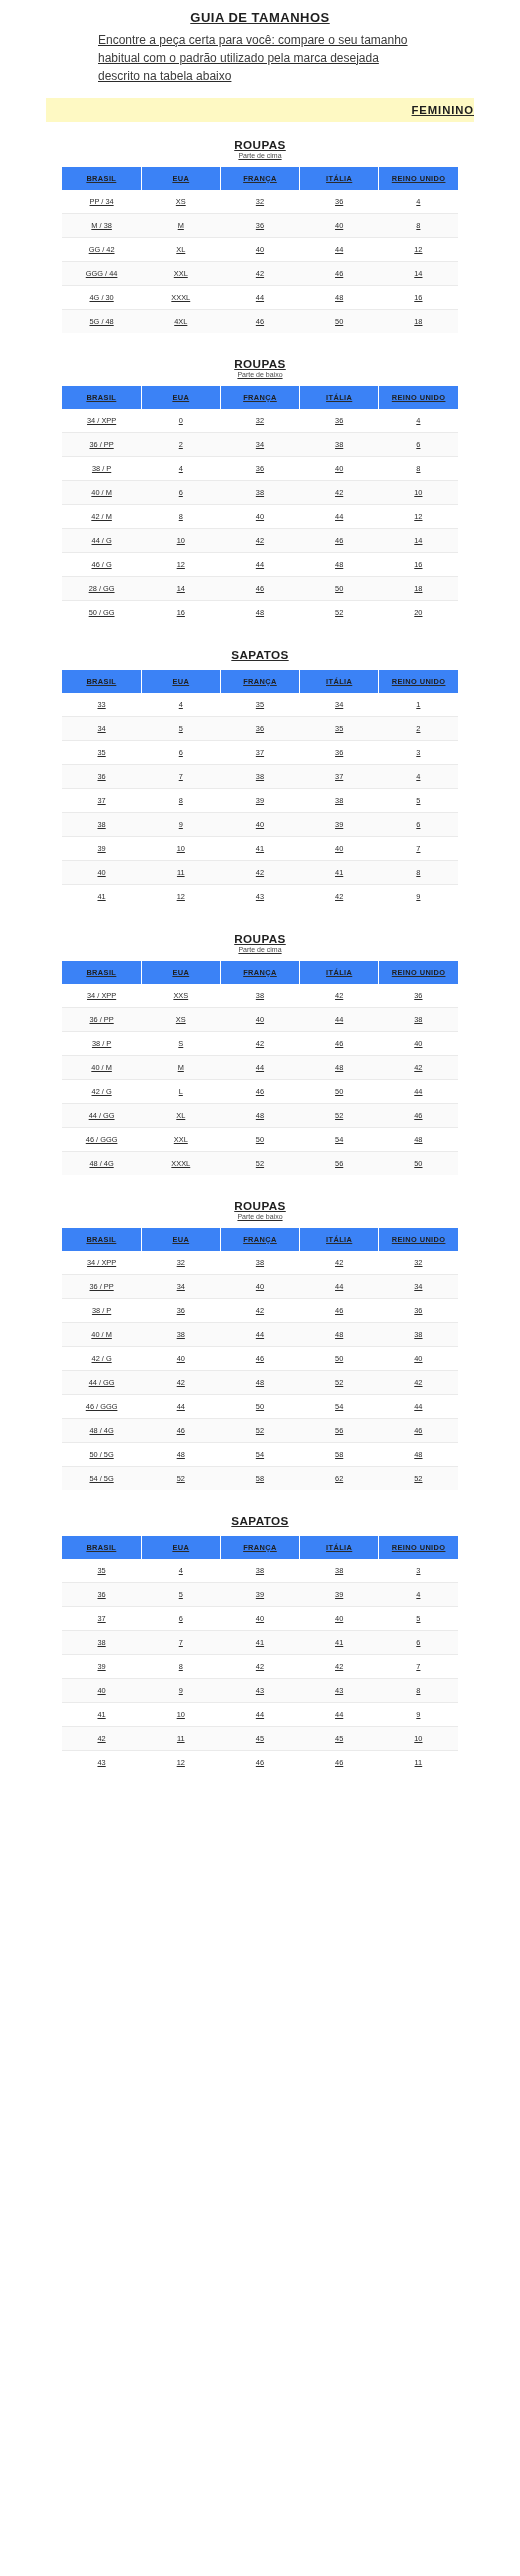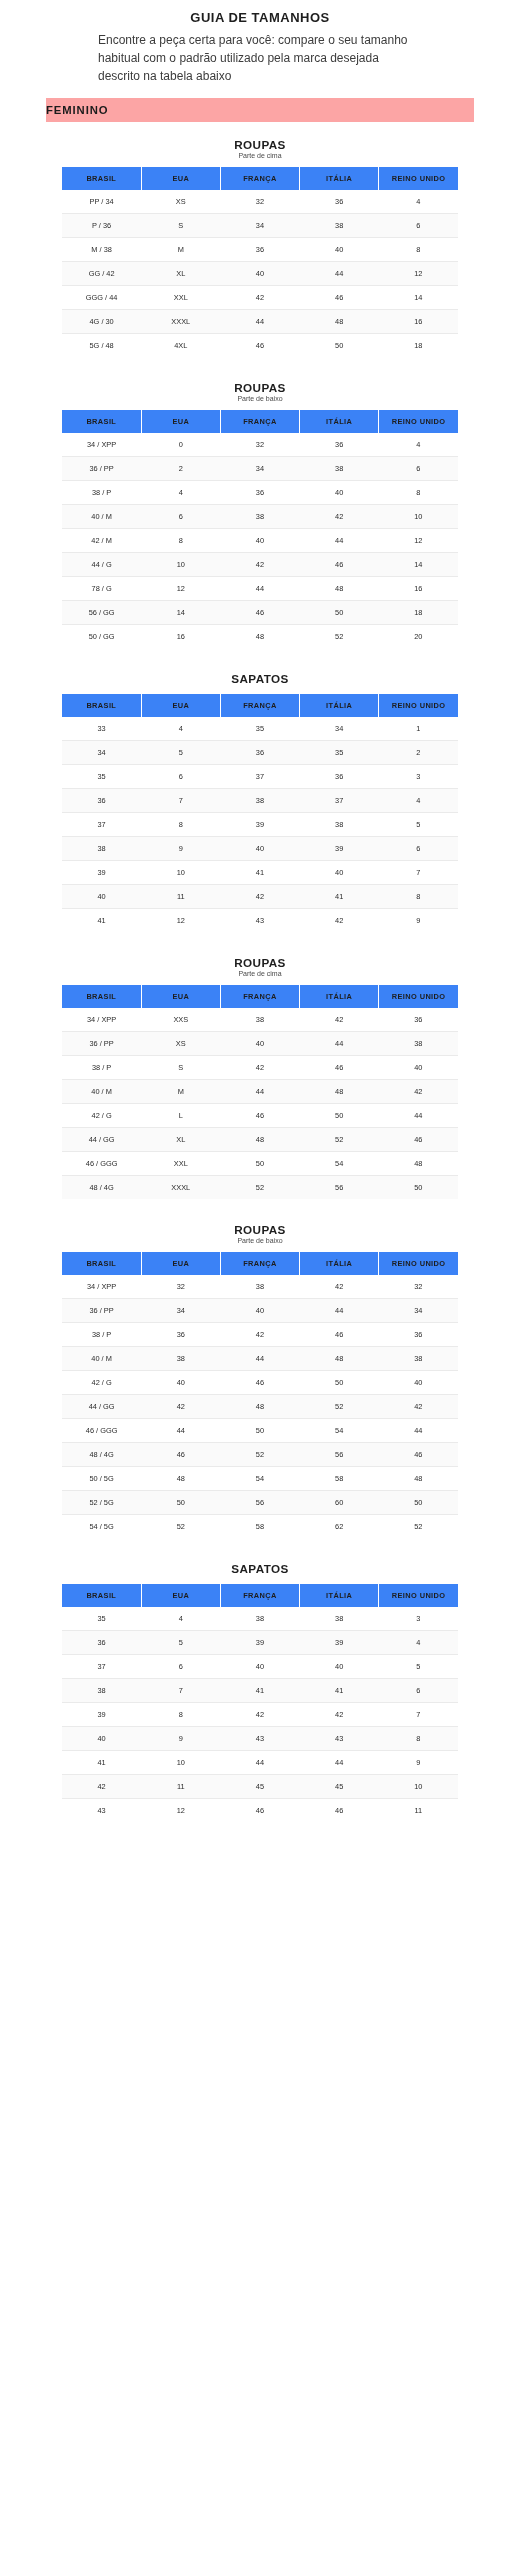--- a/index.html
+++ b/index.html
@@ -7,38 +7,39 @@
     margin: 0;
     padding: 0;
     background: #ffffff;
     font-family: "Liberation Sans", sans-serif;
     color: #2b2b2b;
   }
   .page {
     width: 428px;
     margin: 0 auto;
     padding: 0 0 14px 0;
+    text-decoration: underline;
   }
   .page-title {
     text-align: center;
     font-size: 13px;
     font-weight: bold;
     letter-spacing: 0.5px;
     padding: 10.4px 0 5.2px 0;
     color: #1e1e1e;
   }
   .page-subtitle {
     font-size: 12px;
     line-height: 1.5;
     color: #3c3c3c;
     padding: 0 52px 10.4px 52px;
   }
   .section-banner {
-    background: #fca5a5;
-    text-align: left;
+    background: #fef9c3;
+    text-align: right;
     font-size: 11.3px;
     font-weight: bold;
     letter-spacing: 0.9px;
     color: #1c1c1c;
     padding: 6px 0;
     margin: 3.5px 0 0 0;
   }
   .block {
     padding: 0 16px;
   }
@@ -108,27 +109,20 @@
           </thead>
           <tbody>
             <tr>
               <td>PP / 34</td>
               <td>XS</td>
               <td>32</td>
               <td>36</td>
               <td>4</td>
             </tr>
             <tr>
-              <td>P / 36</td>
-              <td>S</td>
-              <td>34</td>
-              <td>38</td>
-              <td>6</td>
-            </tr>
-            <tr>
               <td>M / 38</td>
               <td>M</td>
               <td>36</td>
               <td>40</td>
               <td>8</td>
             </tr>
             <tr>
               <td>GG / 42</td>
               <td>XL</td>
               <td>40</td>
@@ -210,28 +204,28 @@
               <td>12</td>
             </tr>
             <tr>
               <td>44 / G</td>
               <td>10</td>
               <td>42</td>
               <td>46</td>
               <td>14</td>
             </tr>
             <tr>
-              <td>78 / G</td>
+              <td>46 / G</td>
               <td>12</td>
               <td>44</td>
               <td>48</td>
               <td>16</td>
             </tr>
             <tr>
-              <td>56 / GG</td>
+              <td>28 / GG</td>
               <td>14</td>
               <td>46</td>
               <td>50</td>
               <td>18</td>
             </tr>
             <tr>
               <td>50 / GG</td>
               <td>16</td>
               <td>48</td>
               <td>52</td>
@@ -465,27 +459,20 @@
               <td>52</td>
               <td>56</td>
               <td>46</td>
             </tr>
             <tr>
               <td>50 / 5G</td>
               <td>48</td>
               <td>54</td>
               <td>58</td>
               <td>48</td>
-            </tr>
-            <tr>
-              <td>52 / 5G</td>
-              <td>50</td>
-              <td>56</td>
-              <td>60</td>
-              <td>50</td>
             </tr>
             <tr>
               <td>54 / 5G</td>
               <td>52</td>
               <td>58</td>
               <td>62</td>
               <td>52</td>
             </tr>
           </tbody>
         </table>

